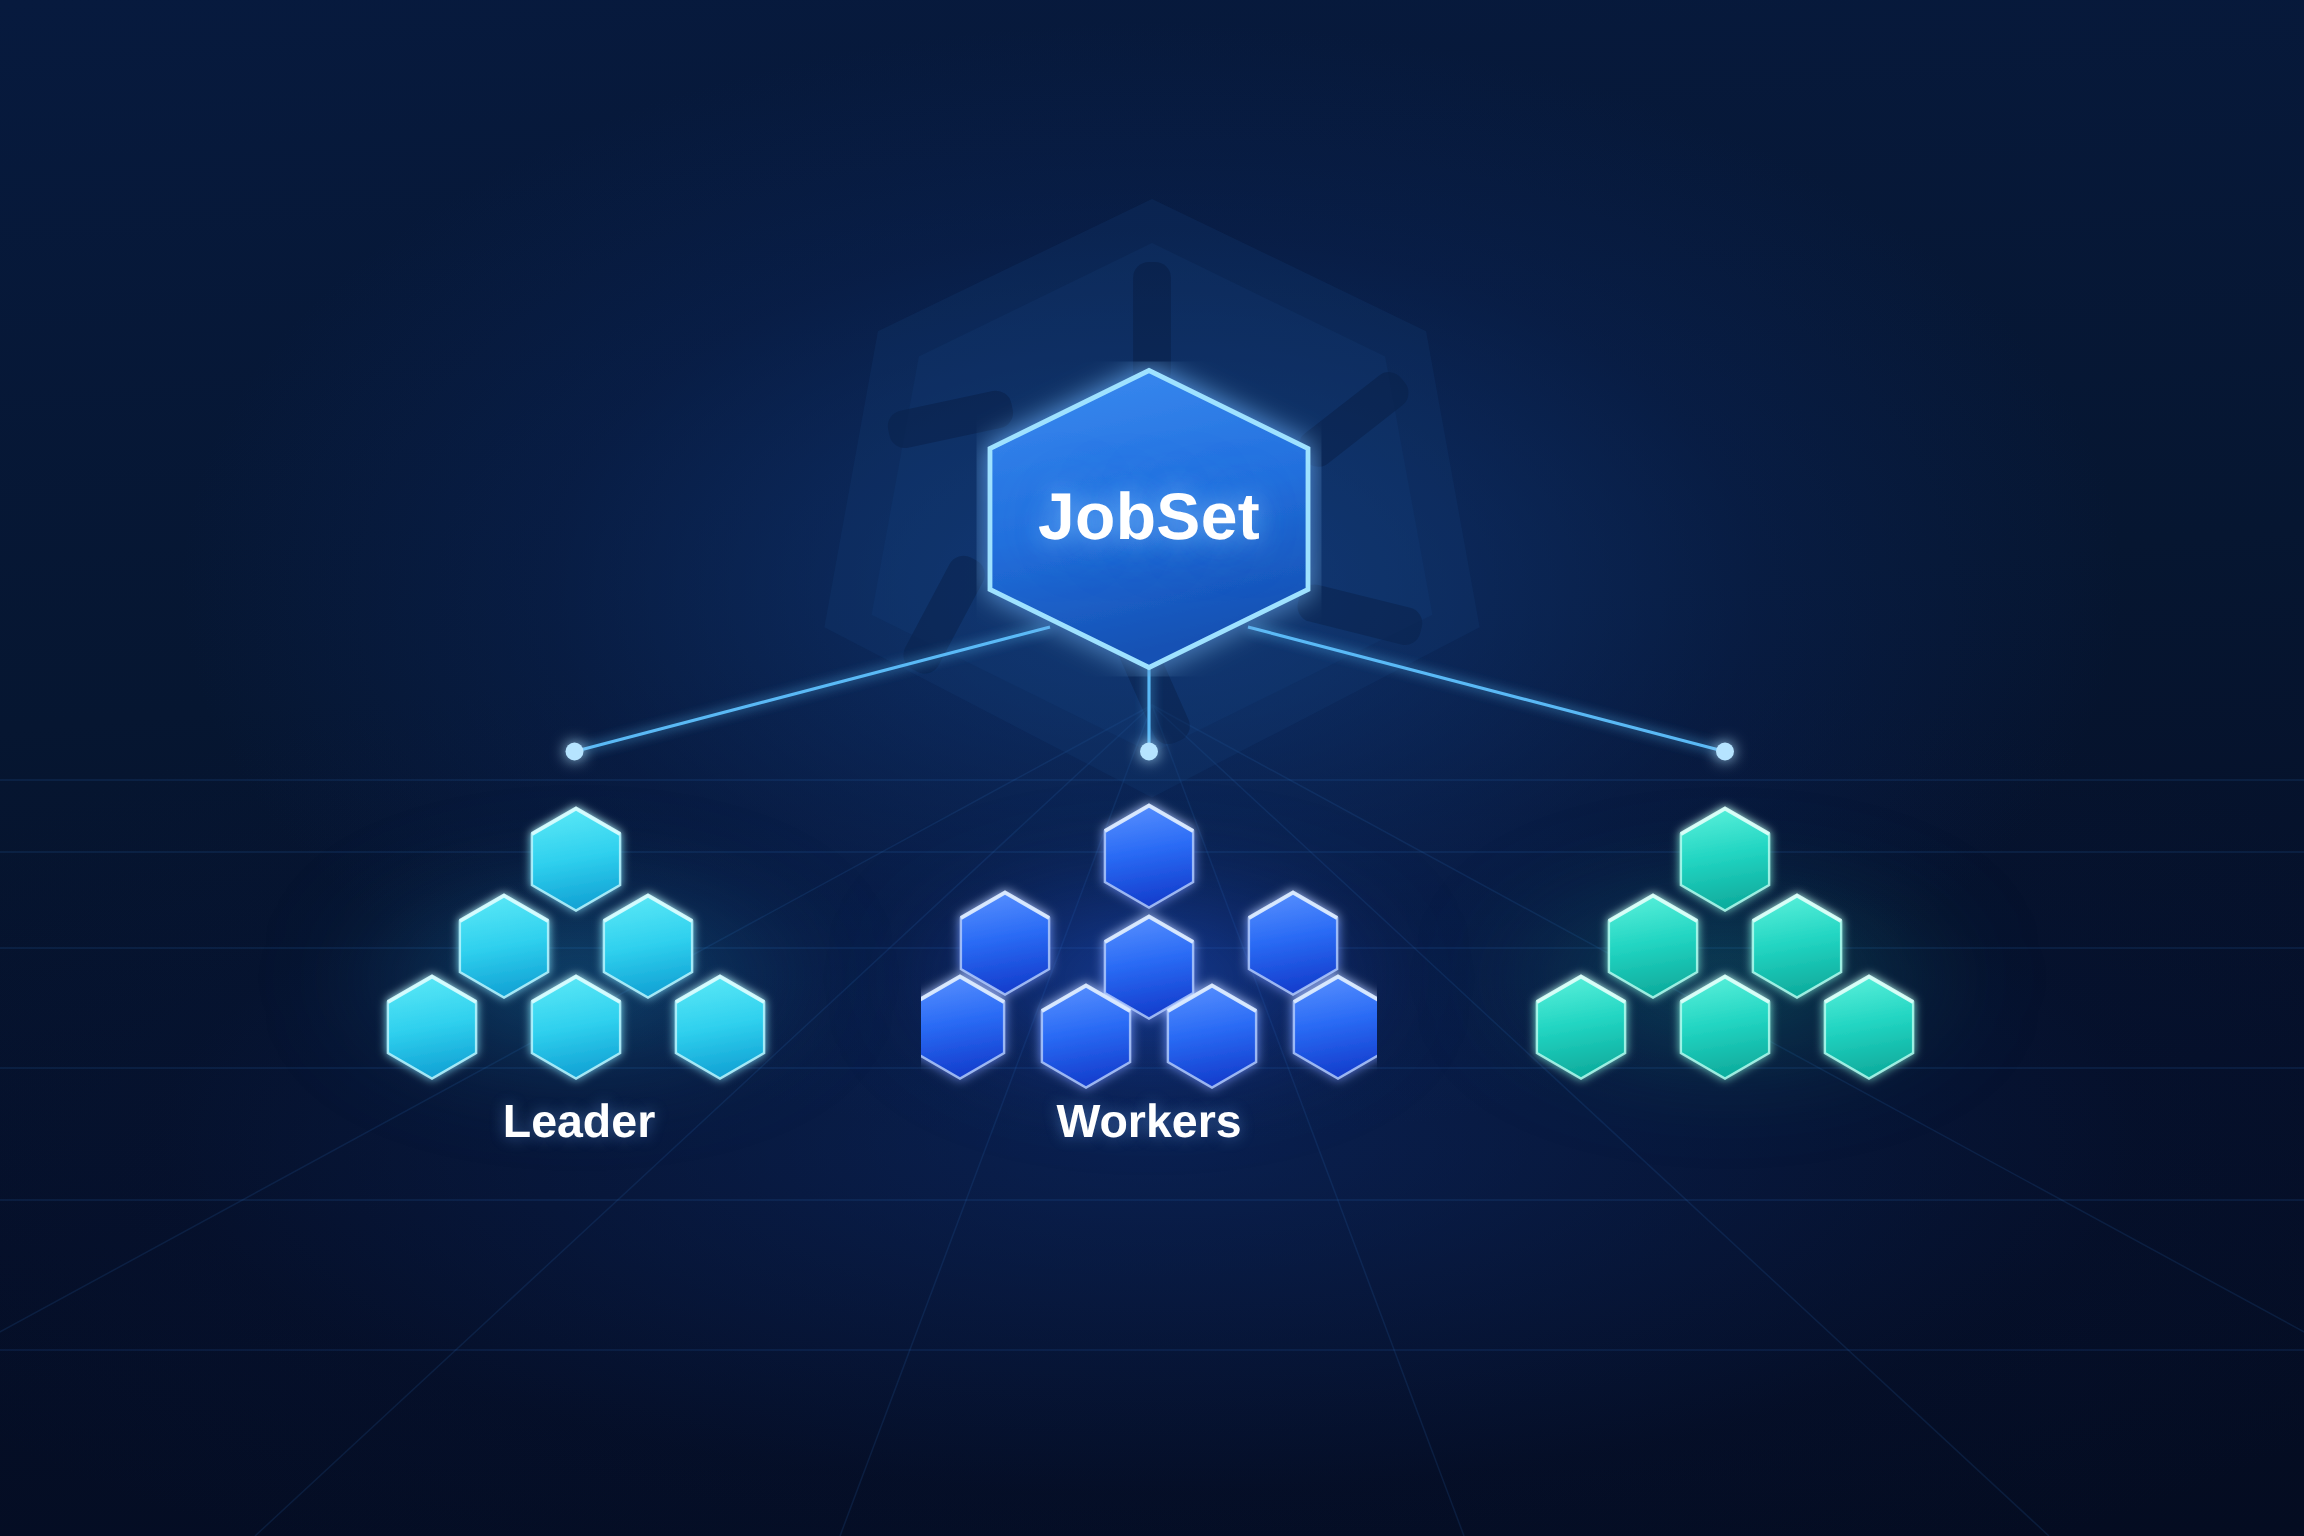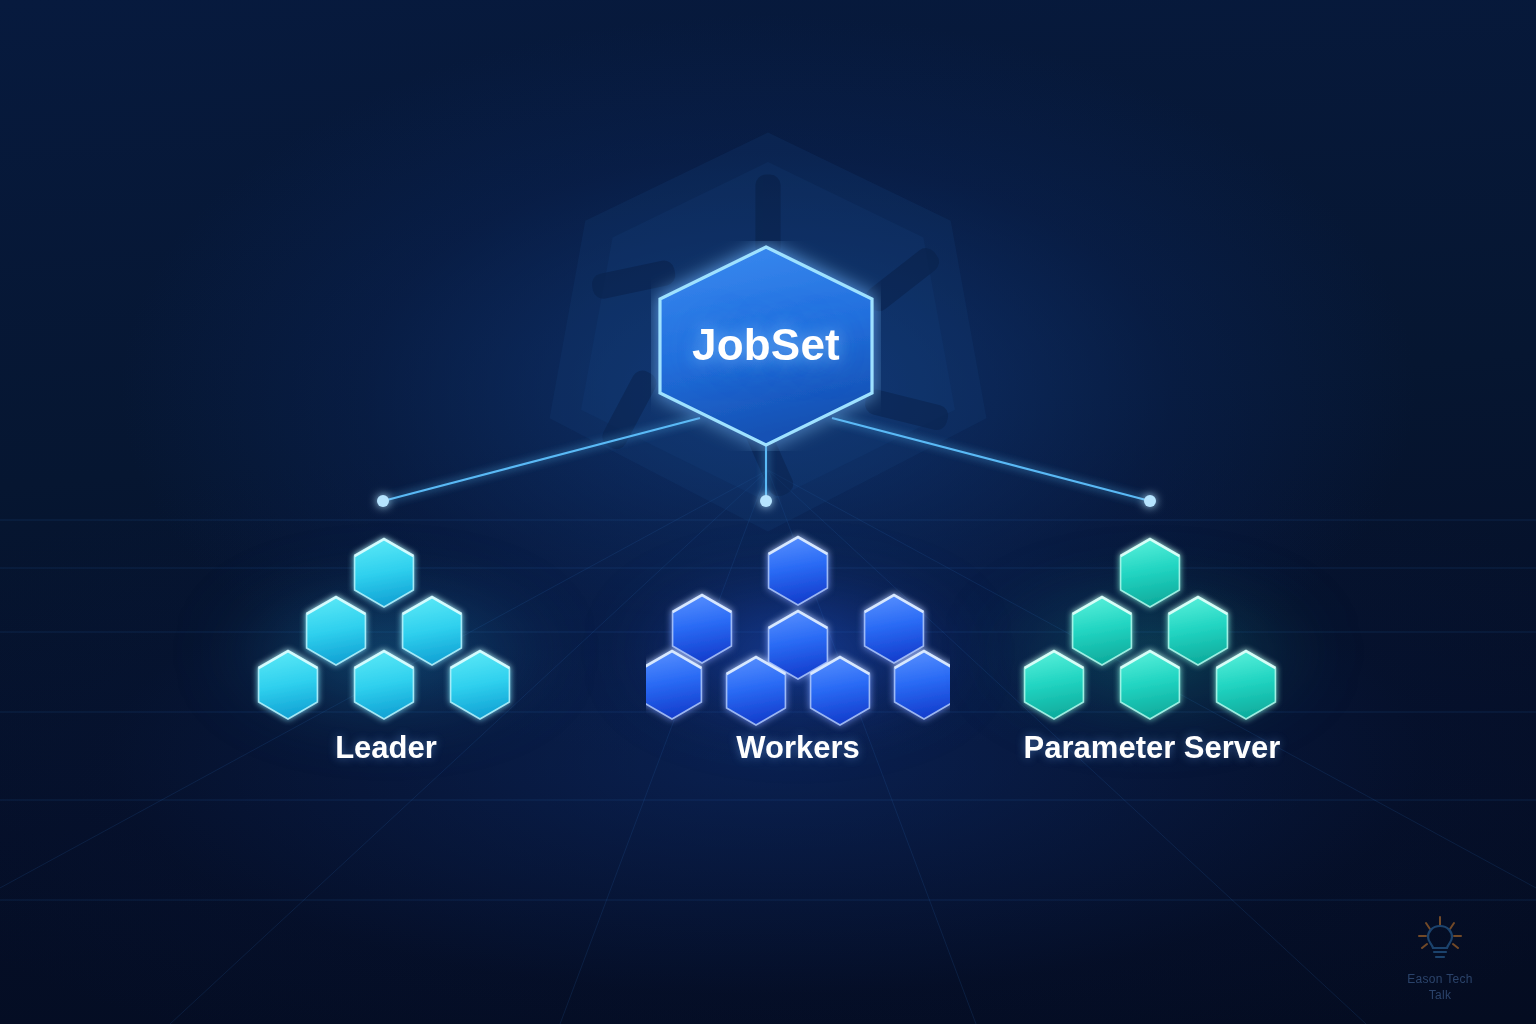--- a/index.html
+++ b/index.html
@@ -244,21 +244,21 @@
           <use href="#hexLead" x="196" y="98"></use>
           <use href="#hexLead" x="52" y="152"></use>
           <use href="#hexLead" x="148" y="152"></use>
           <use href="#hexLead" x="244" y="152"></use>
         </g>
       </svg>
     </div>
     <div class="cluster-label" style="top:222px;">Leader</div>
   </div>
 
-  <div class="cluster" style="left:646px; top:508px; width:304px; height:270px;">
+  <div class="cluster" style="left:614px; top:508px; width:304px; height:270px;">
     <div class="cluster-glow" style="background: radial-gradient(ellipse at center, rgba(40,100,245,0.55) 0%, rgba(25,65,190,0.20) 55%, rgba(0,0,0,0) 78%);"></div>
     <div class="hex-field">
       <svg viewBox="0 0 304 220" style="position:absolute; inset:0; width:100%; height:100%;">
         <defs>
           <linearGradient id="workFill" x1="0" y1="0" x2="0.15" y2="1">
             <stop offset="0%" stop-color="#5b92ff"></stop>
             <stop offset="50%" stop-color="#2a6bf5"></stop>
             <stop offset="100%" stop-color="#1540cf"></stop>
           </linearGradient>
           <filter id="workGlow" x="-40%" y="-40%" width="180%" height="180%">
@@ -313,35 +313,16 @@
         <g filter="url(#psGlow)">
           <use href="#hexPs" x="148" y="40"></use>
           <use href="#hexPs" x="100" y="98"></use>
           <use href="#hexPs" x="196" y="98"></use>
           <use href="#hexPs" x="52" y="152"></use>
           <use href="#hexPs" x="148" y="152"></use>
           <use href="#hexPs" x="244" y="152"></use>
         </g>
       </svg>
     </div>
-    <div class="cluster-label" style="top:222px;">Parameter Server</div>
   </div>
 
-  <div class="brand-watermark">
-    <svg width="56" height="52" viewBox="0 0 56 52">
-      <g stroke="#d9822b" stroke-width="2" stroke-linecap="round" opacity="0.95">
-        <line x1="28" y1="3" x2="28" y2="11"></line>
-        <line x1="14" y1="9" x2="18" y2="15"></line>
-        <line x1="42" y1="9" x2="38" y2="15"></line>
-        <line x1="7" y1="22" x2="14" y2="22"></line>
-        <line x1="49" y1="22" x2="42" y2="22"></line>
-        <line x1="10" y1="34" x2="15" y2="30"></line>
-        <line x1="46" y1="34" x2="41" y2="30"></line>
-      </g>
-      <path d="M28 12 C20 12 16 18 16 23 C16 28 20 30 21 34 L35 34 C36 30 40 28 40 23 C40 18 36 12 28 12 Z" fill="none" stroke="#2f6fa8" stroke-width="2.2"></path>
-      <line x1="22" y1="38" x2="34" y2="38" stroke="#2f6fa8" stroke-width="2.2" stroke-linecap="round"></line>
-      <line x1="24" y1="43" x2="32" y2="43" stroke="#2f6fa8" stroke-width="2.2" stroke-linecap="round"></line>
-    </svg>
-    <div class="brand-text">Eason Tech</div>
-    <div class="brand-text">Talk</div>
-  </div>
 
 </div>
 
 </body></html>

